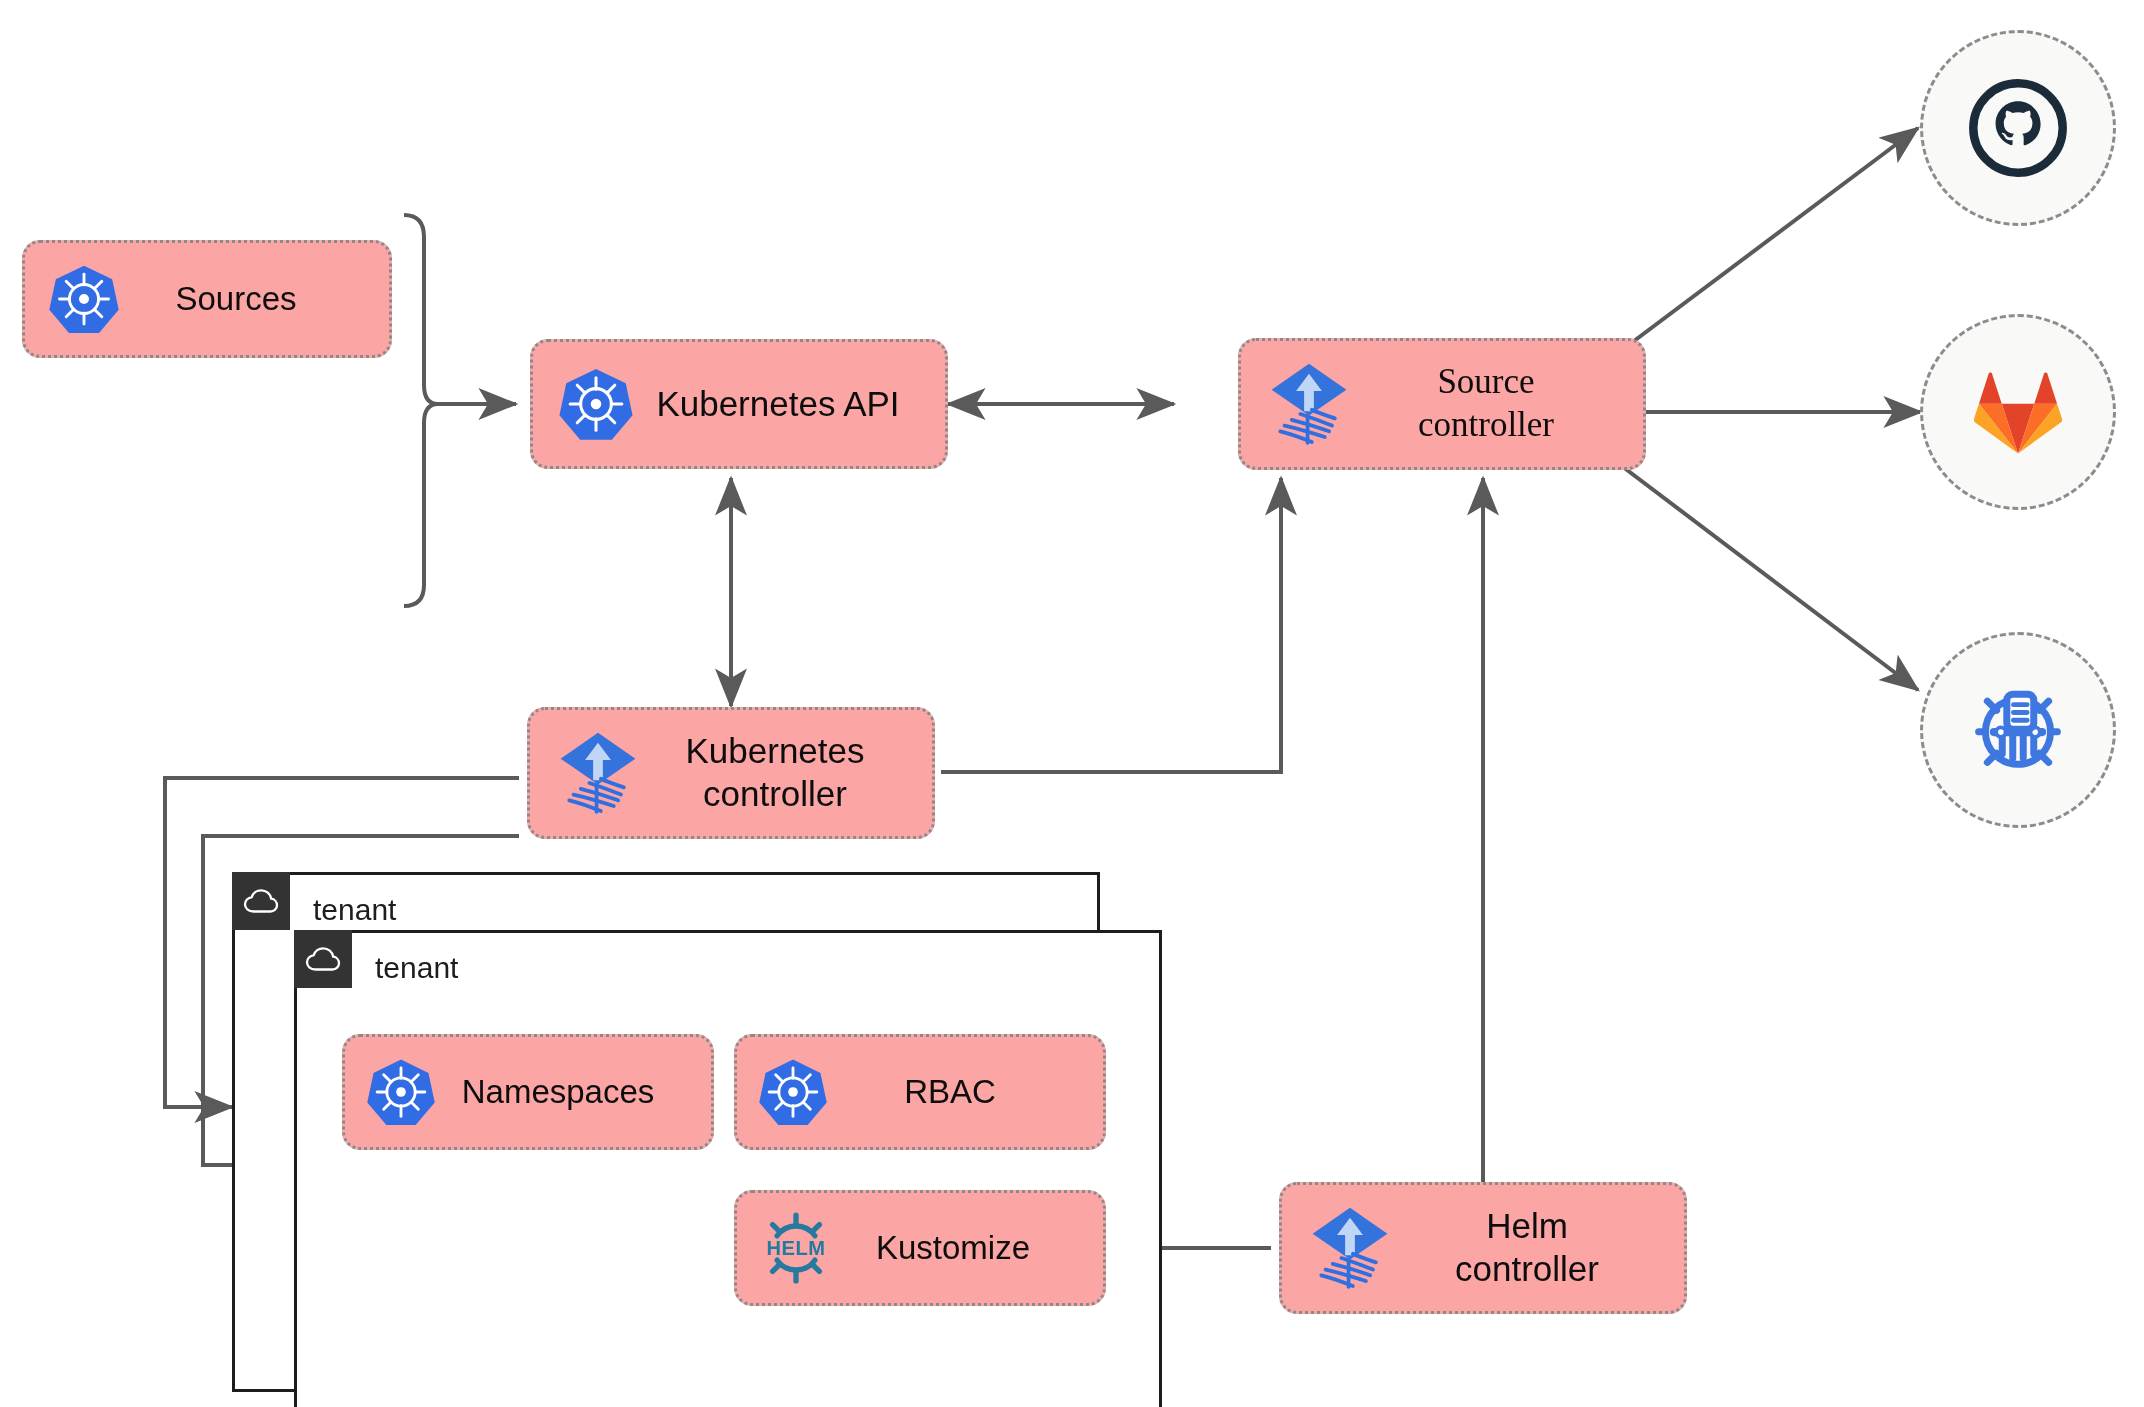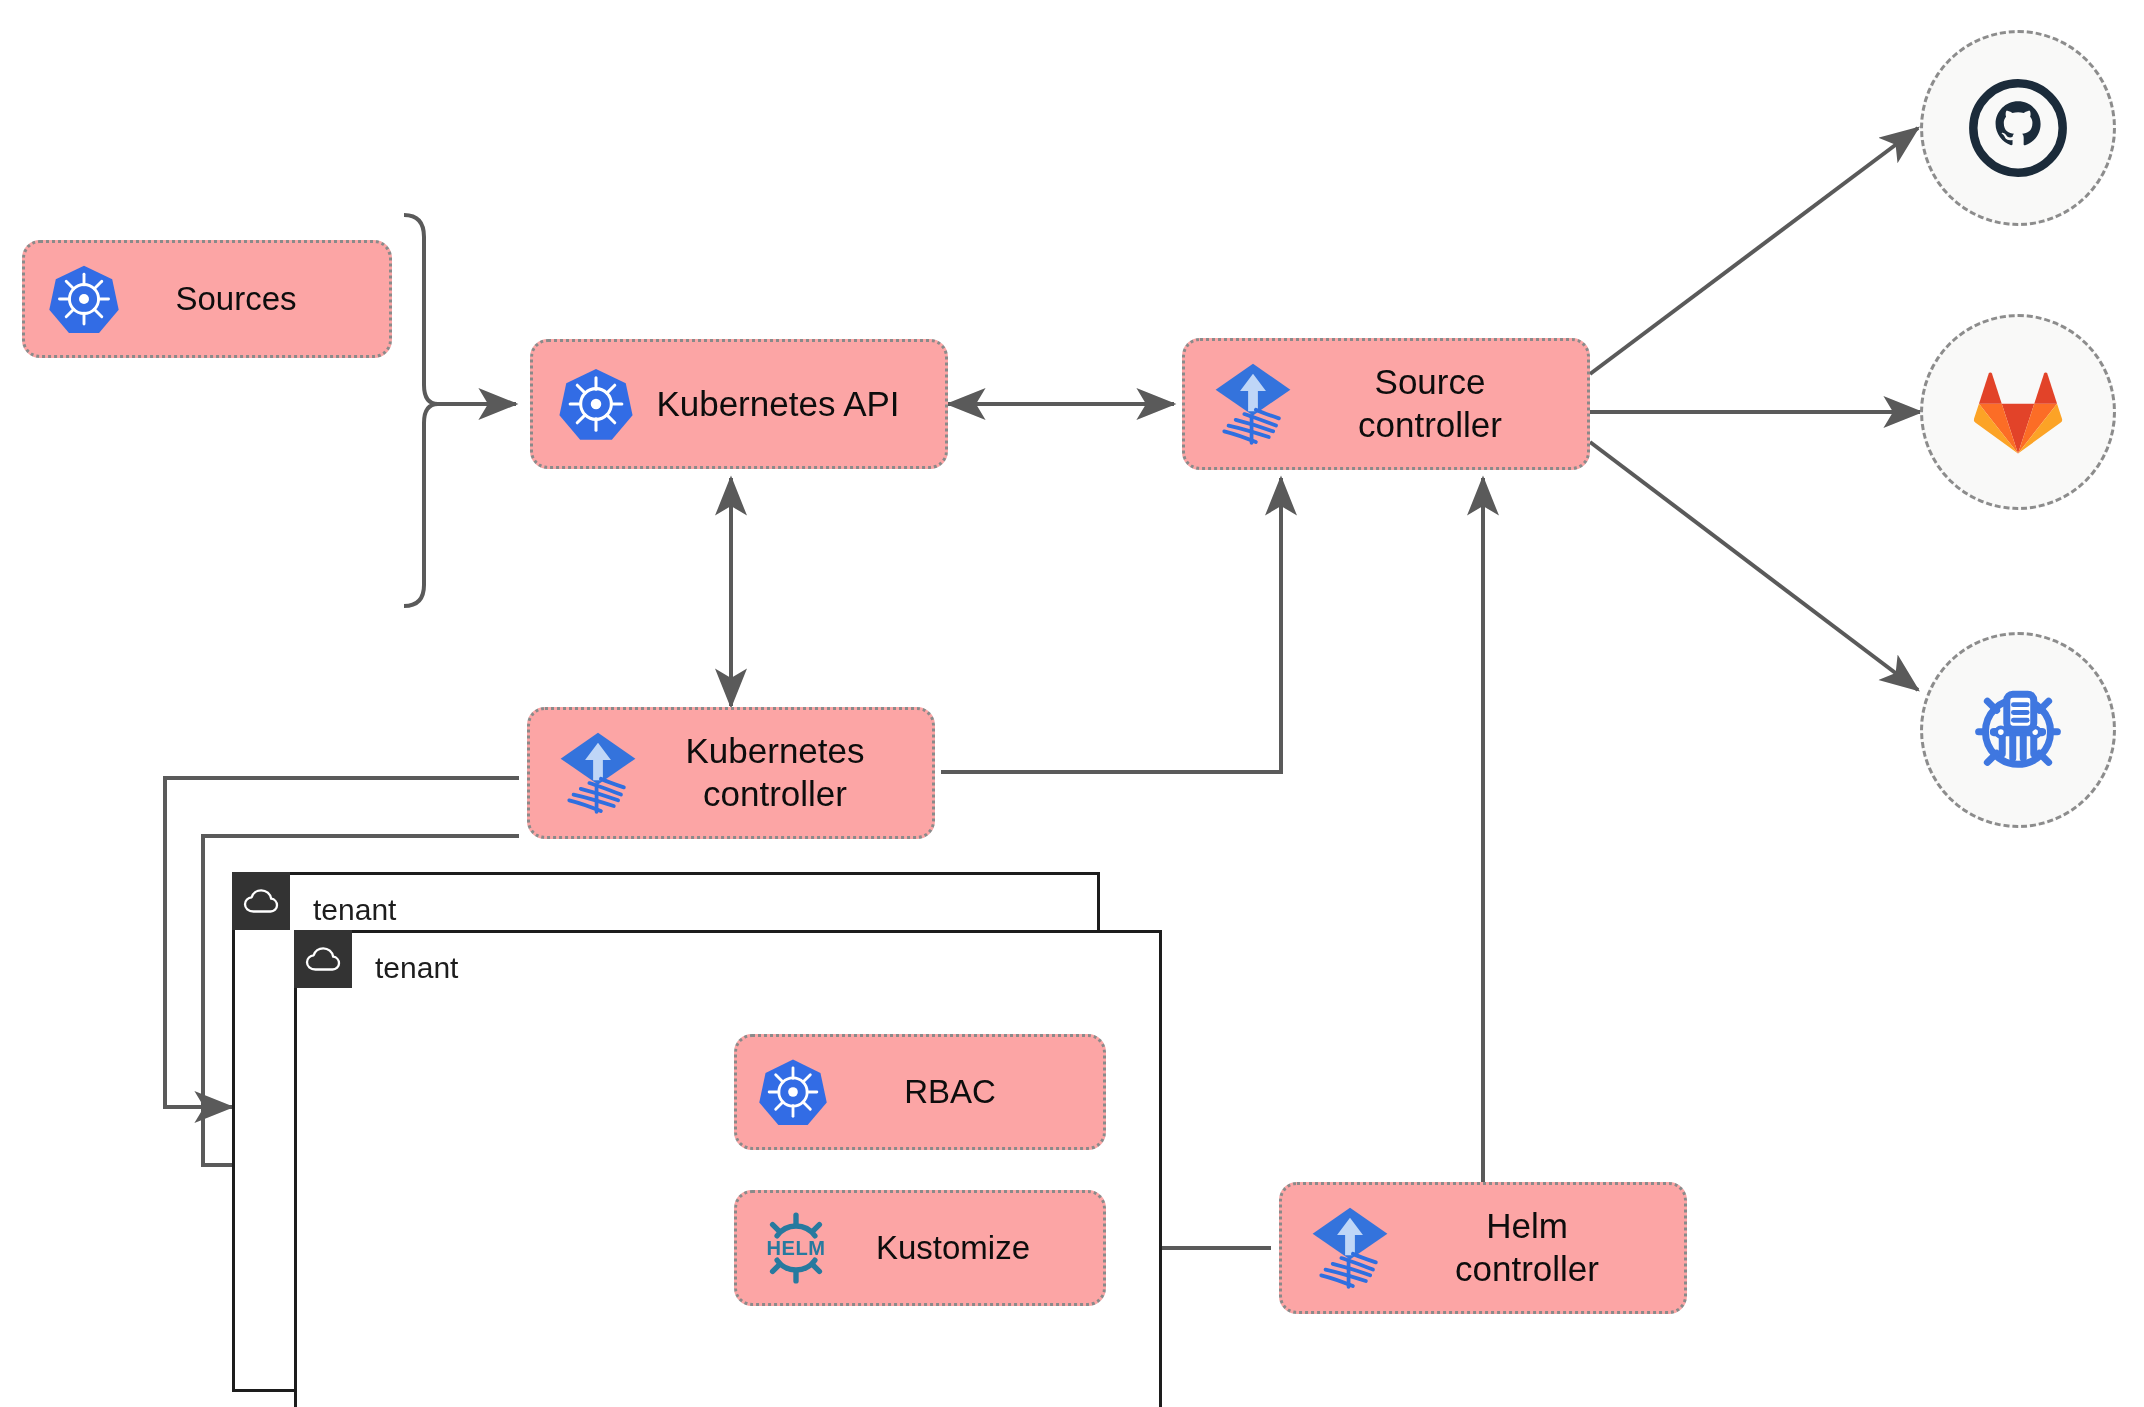--- a/index.html
+++ b/index.html
@@ -180,21 +180,21 @@
           <line x1="40.9" y1="40.9" x2="47.4" y2="47.4"></line>
           <line x1="47.4" y1="16.6" x2="40.9" y2="23.1"></line>
           <line x1="23.1" y1="40.9" x2="16.6" y2="47.4"></line>
         </g>
         <circle cx="32" cy="32" r="4.3" fill="#ffffff"></circle>
       </svg>
     </span>
     <span class="lbl">Kubernetes API</span>
   </div>
 
-  <div class="node n-ctrl" style="left:1182px; top:338px;">
+  <div class="node n-ctrl" style="left:1238px; top:338px;font-family:Liberation Serif, serif;">
     <span class="ico">
       <svg width="92" height="92" viewBox="0 0 64 64">
         <path d="M32 4 L58 22 L32 40 L6 22 Z" fill="#3473DC"></path>
         <path d="M32 11 L41 23 L35.4 23 L35.4 37 L28.6 37 L28.6 23 L23 23 Z" fill="#BFD6F7"></path>
         <g stroke="#2F6FE0" stroke-width="2.6" stroke-linecap="round" fill="none">
           <path d="M34 36 C38 38 44 40 50 42"></path>
           <path d="M26 39 C32 41 40 44 48 47"></path>
           <path d="M20 43 C28 45 38 48 46 51"></path>
           <path d="M15 47 C24 49 34 52 43 55"></path>
           <path d="M12 51 C20 53 28 56 34 58.5"></path>
@@ -237,20 +237,40 @@
           <path d="M15 47 C24 49 34 52 43 55"></path>
           <path d="M12 51 C20 53 28 56 34 58.5"></path>
           <path d="M31 40.5 L31 59"></path>
         </g>
       </svg>
     </span>
     <span class="lbl">Helm
 controller</span>
   </div>
 
+  <div class="node n-inner" style="left:342px; top:1034px;">
+    <span class="ico">
+      <svg width="72" height="72" viewBox="0 0 64 64">
+        <path d="M32 3.2 L56.4 15 L62 41.3 L45 61.4 L19 61.4 L2 41.3 L7.6 15 Z" fill="#326CE5"></path>
+        <g fill="none" stroke="#ffffff" stroke-width="2.5" stroke-linecap="round">
+          <circle cx="32" cy="32" r="12.6"></circle>
+          <line x1="32" y1="10.5" x2="32" y2="19.8"></line>
+            <line x1="32" y1="44.2" x2="32" y2="53.6"></line>
+          <line x1="10.8" y1="32" x2="19.4" y2="32"></line>
+            <line x1="44.6" y1="32" x2="53.2" y2="32"></line>
+          <line x1="16.6" y1="16.6" x2="23.1" y2="23.1"></line>
+            <line x1="40.9" y1="40.9" x2="47.4" y2="47.4"></line>
+          <line x1="47.4" y1="16.6" x2="40.9" y2="23.1"></line>
+            <line x1="23.1" y1="40.9" x2="16.6" y2="47.4"></line>
+        </g>
+        <circle cx="32" cy="32" r="4.3" fill="#ffffff"></circle>
+      </svg>
+    </span>
+    <span class="lbl">Namespaces</span>
+  </div>
 
   <div class="node n-inner" style="left:734px; top:1034px;">
     <span class="ico">
       <svg width="72" height="72" viewBox="0 0 64 64">
         <path d="M32 3.2 L56.4 15 L62 41.3 L45 61.4 L19 61.4 L2 41.3 L7.6 15 Z" fill="#326CE5"></path>
         <g fill="none" stroke="#ffffff" stroke-width="2.5" stroke-linecap="round">
           <circle cx="32" cy="32" r="12.6"></circle>
           <line x1="32" y1="10.5" x2="32" y2="19.8"></line>
             <line x1="32" y1="44.2" x2="32" y2="53.6"></line>
           <line x1="10.8" y1="32" x2="19.4" y2="32"></line>

